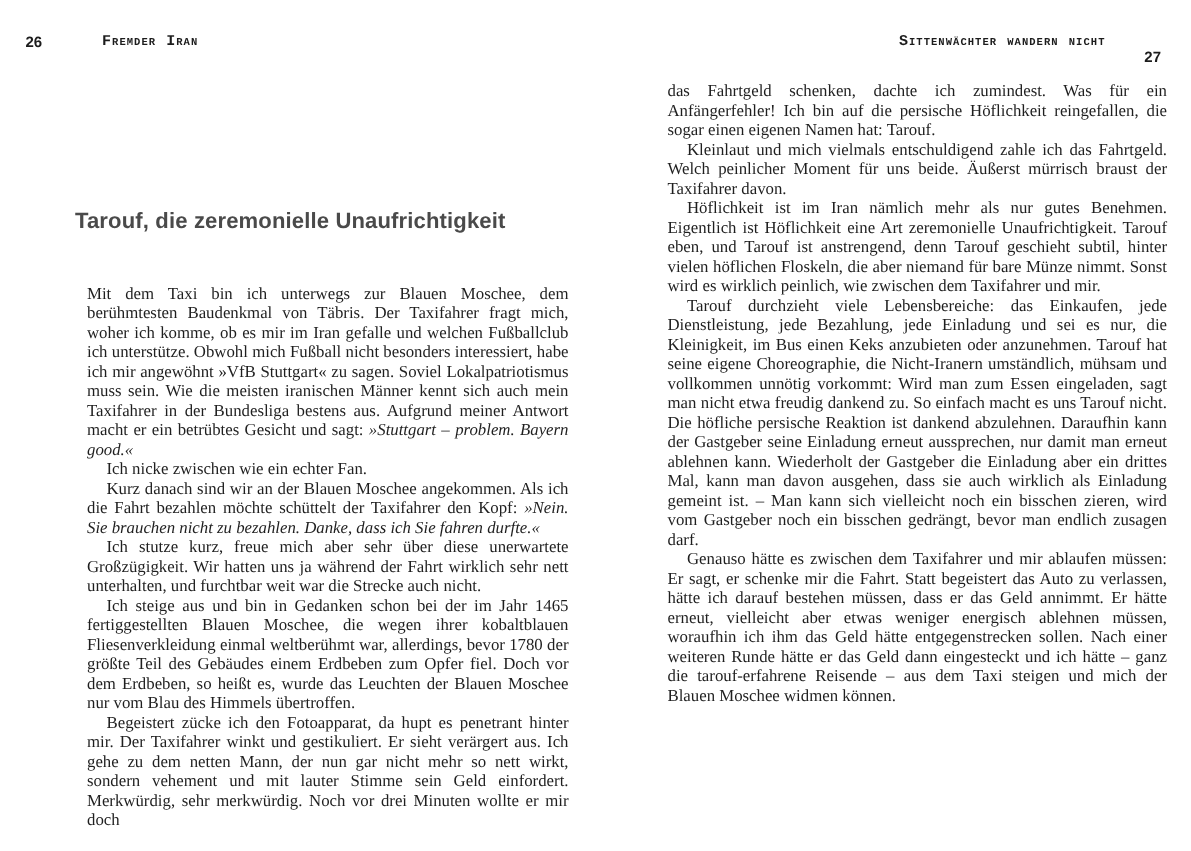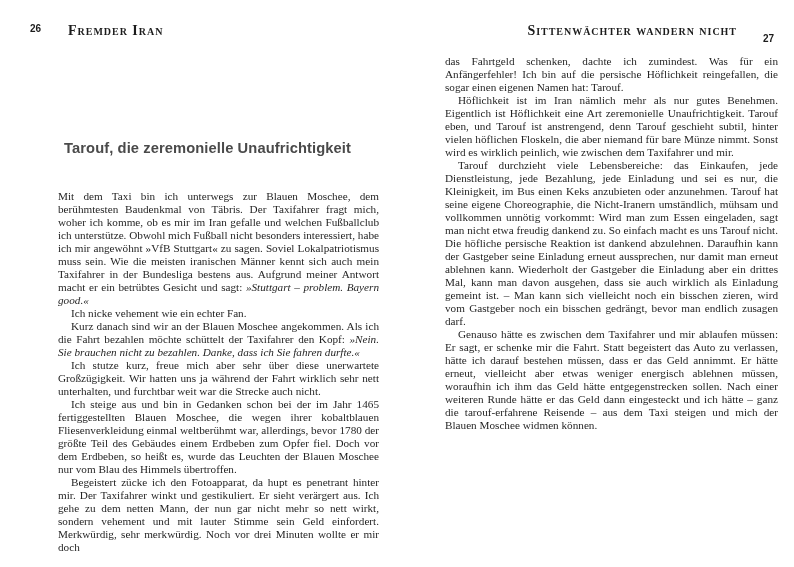--- a/index.html
+++ b/index.html
@@ -13,55 +13,55 @@
     height: 567px;
     background: #ffffff;
     overflow: hidden;
     font-family: "Liberation Serif", serif;
     color: #1f1f1f;
   }
   
   .runhead {
     position: absolute;
     top: 23px;
-    font-family: Liberation Serif, serif;
+    font-family: Liberation Mono, monospace;
     font-weight: bold;
     font-variant: small-caps;
-    font-size: 14px;
+    font-size: 10px;
     letter-spacing: 0.07em;
     color: var(--head-color, #1c1c1c);
     white-space: nowrap;
   }
   .pagenum {
     position: absolute;
     top: 23px;
     font-family: "Liberation Sans", sans-serif;
     font-weight: bold;
     font-size: 10px;
     color: var(--head-color, #1c1c1c);
   }
-  #left-pagenum  { left: 30px; }
+  #left-pagenum  { left: 17px; }
   #left-runhead  { left: 68px; }
   #right-runhead { right: 57px; }
   #right-pagenum { right: 20px; margin-top: 10px; }
 
   
   .chapter {
     position: absolute;
     left: 58px;
     top: 56px;
     font-family: "Liberation Sans", sans-serif;
     font-weight: bold;
     font-size: 19px;
     letter-spacing: 0.4px;
     color: var(--chapter-color, #8f8f8f);
   }
   .section-title {
     position: absolute;
-    left: 64px;
+    left: 50px;
     top: 140px;
     margin: 0;
     font-family: "Liberation Sans", sans-serif;
     font-weight: bold;
     font-size: 14.7px;
     letter-spacing: 0.1px;
     color: var(--title-color, #4a4a4a);
   }
 
   
@@ -91,30 +91,31 @@
 <div class="spread" style="background: rgb(255, 255, 255);">
 
   <span class="pagenum" id="left-pagenum">26</span>
   <span class="runhead" id="left-runhead">Fremder Iran</span>
 
 
   <h1 class="section-title">Tarouf, die zeremonielle Unaufrichtigkeit</h1>
 
   <div class="body-col" id="left-body">
       <p class="para"><span>Mit dem Taxi bin ich unterwegs zur Blauen Moschee, dem berühmtesten Baudenkmal von Täbris. Der Taxifahrer fragt mich, woher ich komme, ob es mir im Iran gefalle und welchen Fußballclub ich unterstütze. Obwohl mich Fußball nicht besonders interessiert, habe ich mir angewöhnt »VfB Stuttgart« zu sagen. Soviel Lokalpatriotismus muss sein. Wie die meisten iranischen Männer kennt sich auch mein Taxifahrer in der Bundesliga bestens aus. Aufgrund meiner Antwort macht er ein betrübtes Gesicht und sagt: </span><span class="it">»Stuttgart – problem. Bayern good.«</span></p>
-      <p class="para indent"><span>Ich nicke vehement wie ein echter Fan.</span></p>
+      <p class="para indent"><span>Ich nicke zwischen wie ein echter Fan.</span></p>
       <p class="para indent"><span>Kurz danach sind wir an der Blauen Moschee angekommen. Als ich die Fahrt bezahlen möchte schüttelt der Taxifahrer den Kopf: </span><span class="it">»Nein. Sie brauchen nicht zu bezahlen. Danke, dass ich Sie fahren durfte.«</span></p>
       <p class="para indent"><span>Ich stutze kurz, freue mich aber sehr über diese unerwartete Großzügigkeit. Wir hatten uns ja während der Fahrt wirklich sehr nett unterhalten, und furchtbar weit war die Strecke auch nicht.</span></p>
       <p class="para indent"><span>Ich steige aus und bin in Gedanken schon bei der im Jahr 1465 fertiggestellten Blauen Moschee, die wegen ihrer kobaltblauen Fliesenverkleidung einmal weltberühmt war, allerdings, bevor 1780 der größte Teil des Gebäudes einem Erdbeben zum Opfer fiel. Doch vor dem Erdbeben, so heißt es, wurde das Leuchten der Blauen Moschee nur vom Blau des Himmels übertroffen.</span></p>
       <p class="para indent"><span>Begeistert zücke ich den Fotoapparat, da hupt es penetrant hinter mir. Der Taxifahrer winkt und gestikuliert. Er sieht verärgert aus. Ich gehe zu dem netten Mann, der nun gar nicht mehr so nett wirkt, sondern vehement und mit lauter Stimme sein Geld einfordert. Merkwürdig, sehr merkwürdig. Noch vor drei Minuten wollte er mir doch</span></p>
     </div>
 
   <span class="runhead" id="right-runhead">Sittenwächter wandern nicht</span>
   <span class="pagenum" id="right-pagenum">27</span>
 
   <div class="body-col" id="right-body">
       <p class="para"><span>das Fahrtgeld schenken, dachte ich zumindest. Was für ein Anfängerfehler! Ich bin auf die persische Höflichkeit reingefallen, die sogar einen eigenen Namen hat: Tarouf.</span></p>
+      <p class="para indent"><span>Kleinlaut und mich vielmals entschuldigend zahle ich das Fahrtgeld. Welch peinlicher Moment für uns beide. Äußerst mürrisch braust der Taxifahrer davon.</span></p>
       <p class="para indent"><span>Höflichkeit ist im Iran nämlich mehr als nur gutes Benehmen. Eigentlich ist Höflichkeit eine Art zeremonielle Unaufrichtigkeit. Tarouf eben, und Tarouf ist anstrengend, denn Tarouf geschieht subtil, hinter vielen höflichen Floskeln, die aber niemand für bare Münze nimmt. Sonst wird es wirklich peinlich, wie zwischen dem Taxifahrer und mir.</span></p>
       <p class="para indent"><span>Tarouf durchzieht viele Lebensbereiche: das Einkaufen, jede Dienstleistung, jede Bezahlung, jede Einladung und sei es nur, die Kleinigkeit, im Bus einen Keks anzubieten oder anzunehmen. Tarouf hat seine eigene Choreographie, die Nicht-Iranern umständlich, mühsam und vollkommen unnötig vorkommt: Wird man zum Essen eingeladen, sagt man nicht etwa freudig dankend zu. So einfach macht es uns Tarouf nicht. Die höfliche persische Reaktion ist dankend abzulehnen. Daraufhin kann der Gastgeber seine Einladung erneut aussprechen, nur damit man erneut ablehnen kann. Wiederholt der Gastgeber die Einladung aber ein drittes Mal, kann man davon ausgehen, dass sie auch wirklich als Einladung gemeint ist. – Man kann sich vielleicht noch ein bisschen zieren, wird vom Gastgeber noch ein bisschen gedrängt, bevor man endlich zusagen darf.</span></p>
       <p class="para indent"><span>Genauso hätte es zwischen dem Taxifahrer und mir ablaufen müssen: Er sagt, er schenke mir die Fahrt. Statt begeistert das Auto zu verlassen, hätte ich darauf bestehen müssen, dass er das Geld annimmt. Er hätte erneut, vielleicht aber etwas weniger energisch ablehnen müssen, woraufhin ich ihm das Geld hätte entgegenstrecken sollen. Nach einer weiteren Runde hätte er das Geld dann eingesteckt und ich hätte – ganz die tarouf-erfahrene Reisende – aus dem Taxi steigen und mich der Blauen Moschee widmen können.</span></p>
     </div>
 
 </div>
 
 </body></html>

